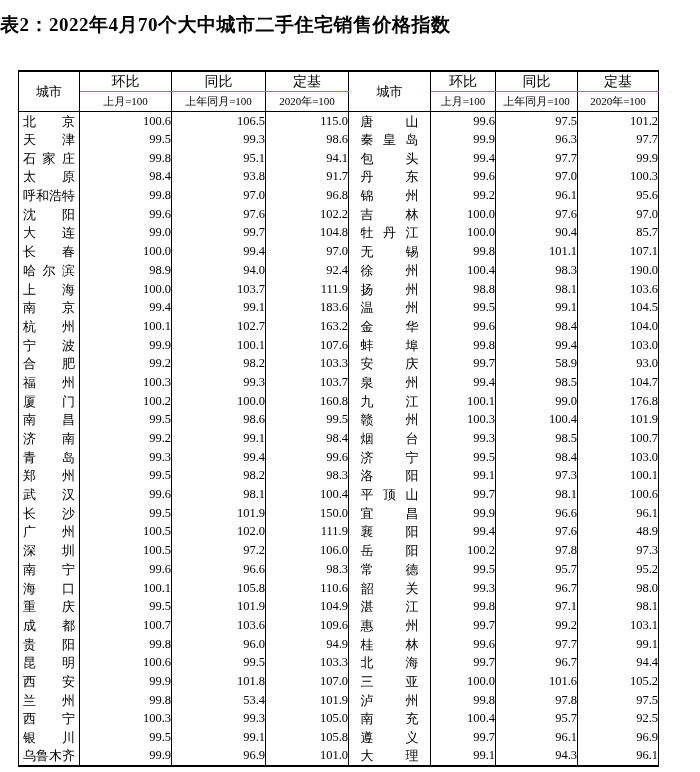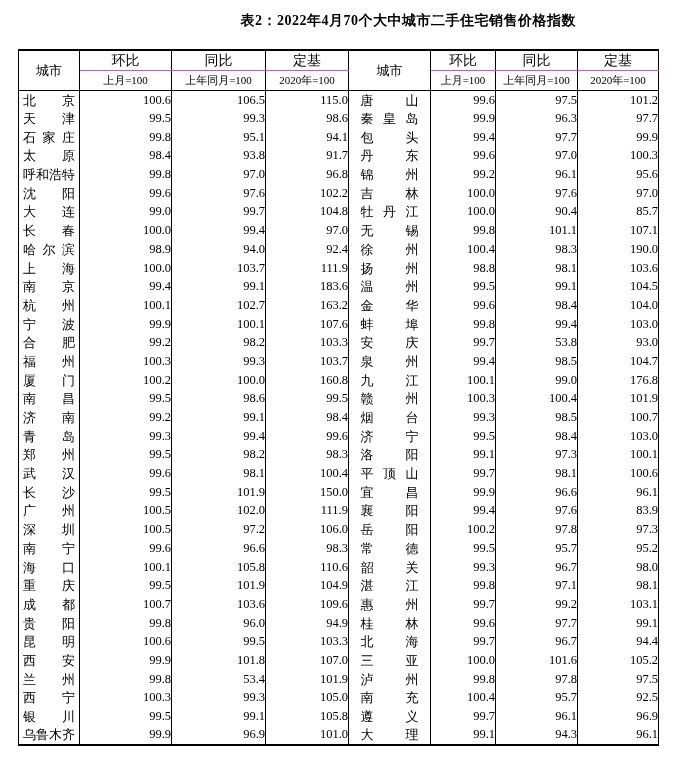--- a/index.html
+++ b/index.html
@@ -6,26 +6,26 @@
   .page {
     position:relative;
     width:700px; height:772px;
     background:#ffffff;
     font-family:"Liberation Serif","DejaVu Serif",serif;
     color:#000;
     overflow:hidden;
   }
   .title {
     position:absolute; left:0; top:12px; width:576px;
-    text-align:right;
-    font-size:14px; font-weight:bold;
+    text-align:left;
+    font-size:19px; font-weight:bold;
     letter-spacing:0.5px;
   }
   table.idx {
-    position:absolute; left:18px; top:49px;
+    position:absolute; left:18px; top:70px;
     width:640px;
     border-collapse:collapse;
     table-layout:fixed;
   }
   table.idx { border-top:2px solid #000; border-bottom:2px solid #000; }
   table.idx th, table.idx td { border-left:1px solid #000; border-right:1px solid #000; padding:0; }
   thead { border-bottom:1.5px solid #000; }
   thead th { font-weight:normal; vertical-align:middle; }
   th.grp { height:19px; font-size:14px; border-bottom:1px solid #d946ef; }
   th.sub { height:19px; font-size:11px; }
@@ -360,21 +360,21 @@
           <td class="num">99.2</td>
           <td class="num">98.2</td>
           <td class="num">103.3</td>
           <td class="city">
             <div class="cjust w-right">
               <span>安</span>
               <span>庆</span>
             </div>
           </td>
           <td class="num">99.7</td>
-          <td class="num">53.8</td>
+          <td class="num">58.9</td>
           <td class="num">93.0</td>
         </tr>
         <tr>
           <td class="city">
             <div class="cjust w-left">
               <span>福</span>
               <span>州</span>
             </div>
           </td>
           <td class="num">100.3</td>
@@ -542,21 +542,21 @@
           <td class="num">102.0</td>
           <td class="num">111.9</td>
           <td class="city">
             <div class="cjust w-right">
               <span>襄</span>
               <span>阳</span>
             </div>
           </td>
           <td class="num">99.4</td>
           <td class="num">97.6</td>
-          <td class="num">83.9</td>
+          <td class="num">48.9</td>
         </tr>
         <tr>
           <td class="city">
             <div class="cjust w-left">
               <span>深</span>
               <span>圳</span>
             </div>
           </td>
           <td class="num">100.5</td>
           <td class="num">97.2</td>

